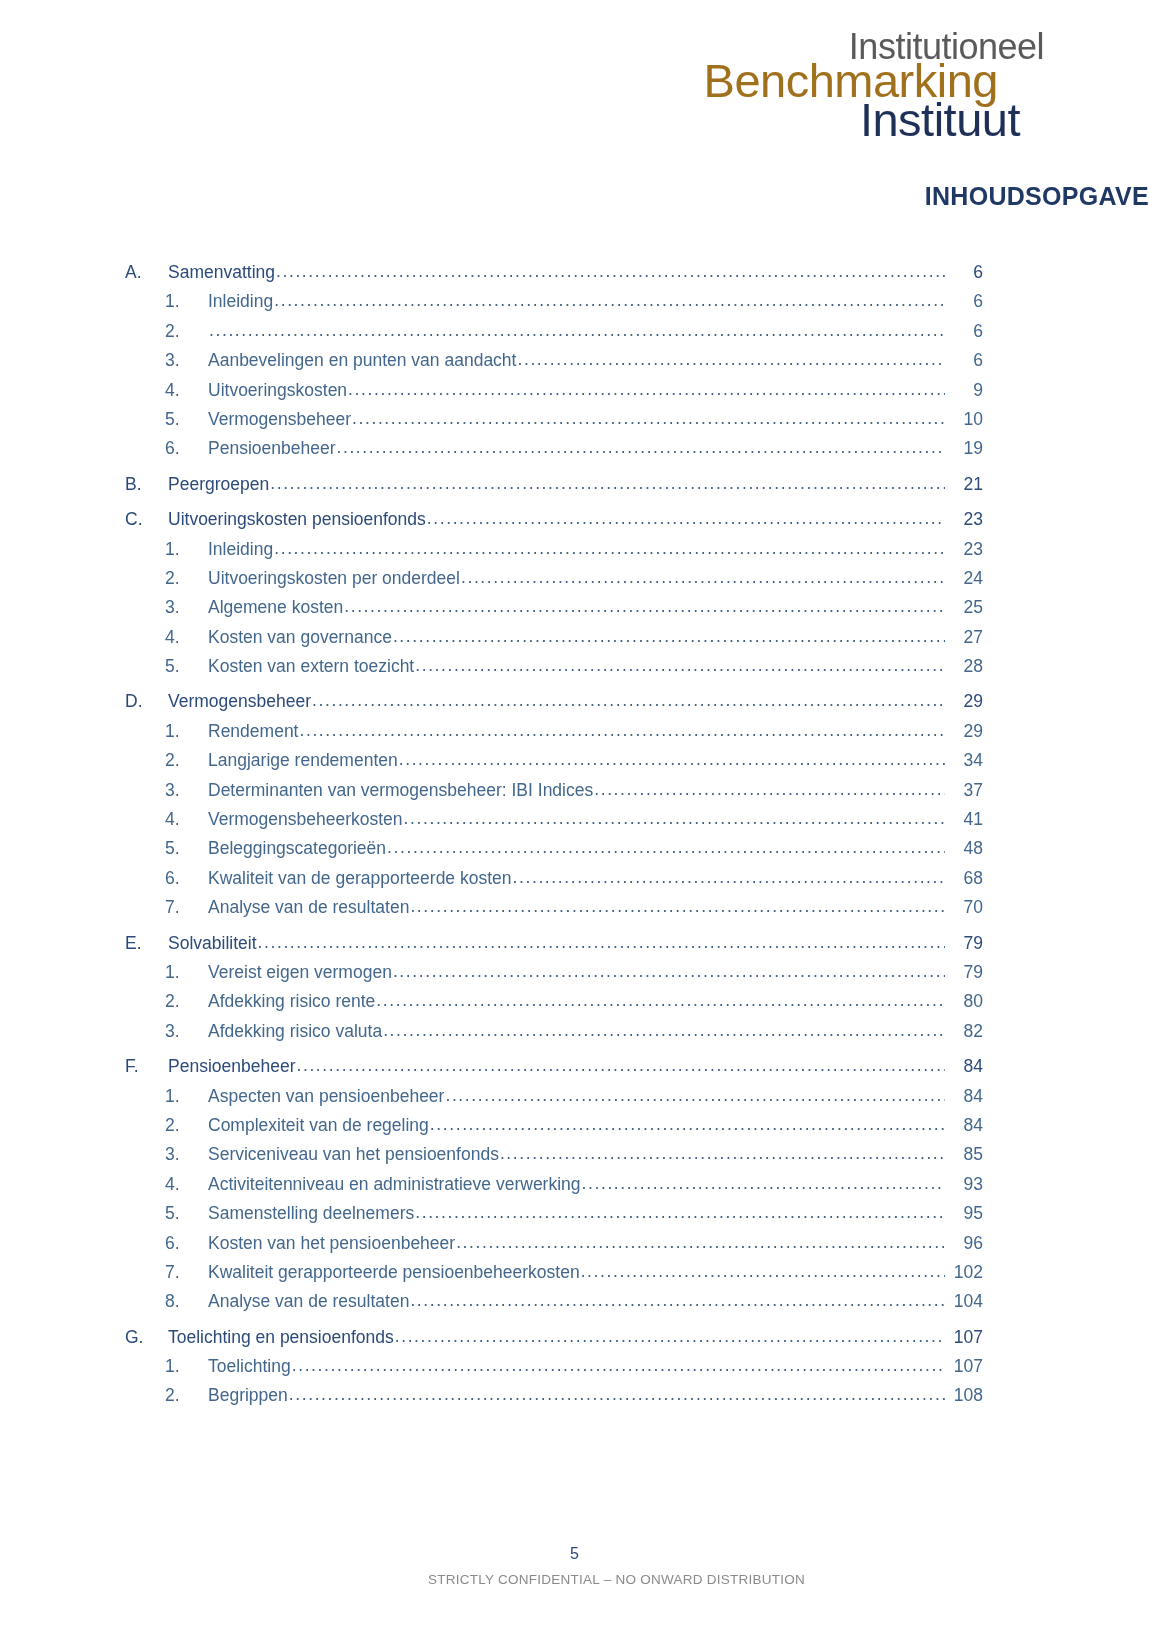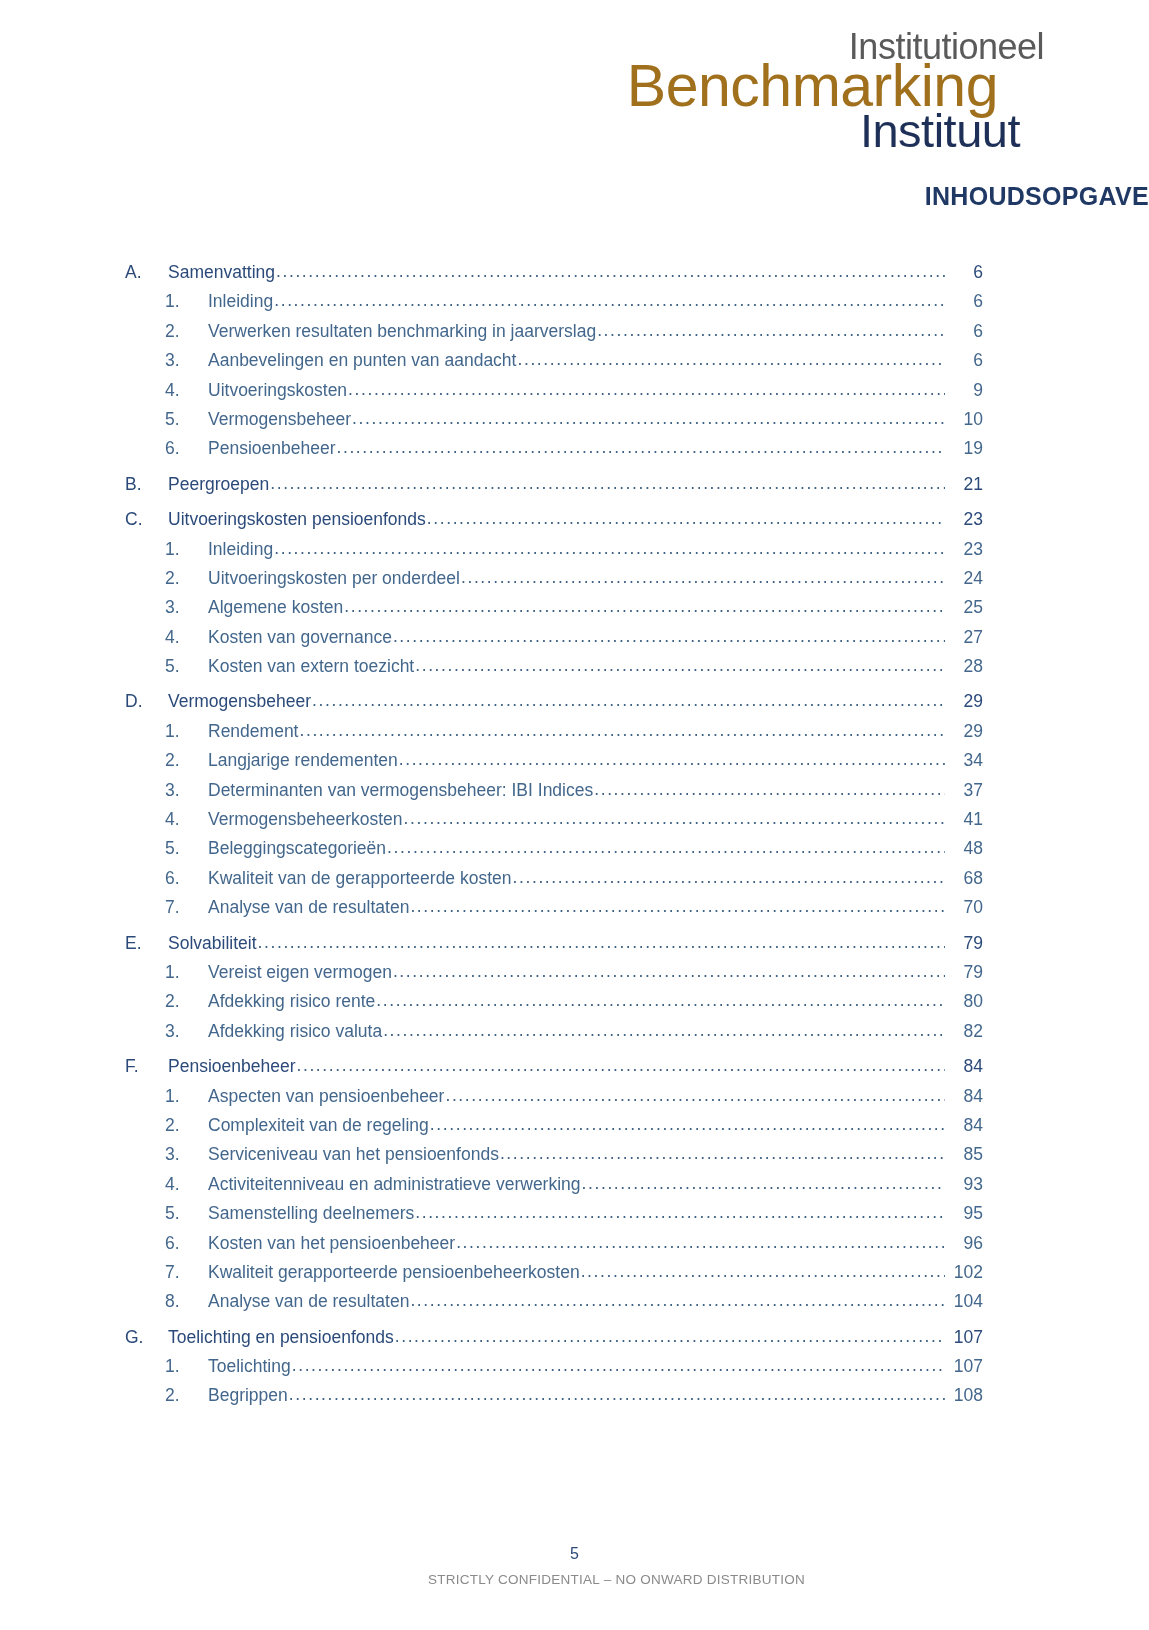--- a/index.html
+++ b/index.html
@@ -29,21 +29,21 @@
     display: block;
     font-weight: 400;
     letter-spacing: -0.5px;
     white-space: nowrap;
   }
   .logo-line-1 {
     font-size: 36px;
     color: #5a5a5a;
   }
   .logo-line-2 {
-    font-size: 59px;
+    font-size: 47px;
     color: #a0701d;
     margin-top: -4px;
     margin-right: 46px;
     text-align: center;
   }
   .logo-line-3 {
     font-size: 47px;
     color: #1f3058;
     margin-top: -4px;
     margin-right: 24px;
@@ -160,21 +160,20 @@
         <span class="toc-page">6</span>
       </div>
       <div class="toc-row level-2">
         <span class="toc-num">1.</span>
         <span class="toc-label">Inleiding</span>
         <span class="toc-leader"></span>
         <span class="toc-page">6</span>
       </div>
       <div class="toc-row level-2">
         <span class="toc-num">2.</span>
-        <span class="toc-label">Verwerken resultaten benchmarking in jaarverslag</span>
         <span class="toc-leader"></span>
         <span class="toc-page">6</span>
       </div>
       <div class="toc-row level-2">
         <span class="toc-num">3.</span>
         <span class="toc-label">Aanbevelingen en punten van aandacht</span>
         <span class="toc-leader"></span>
         <span class="toc-page">6</span>
       </div>
       <div class="toc-row level-2">

